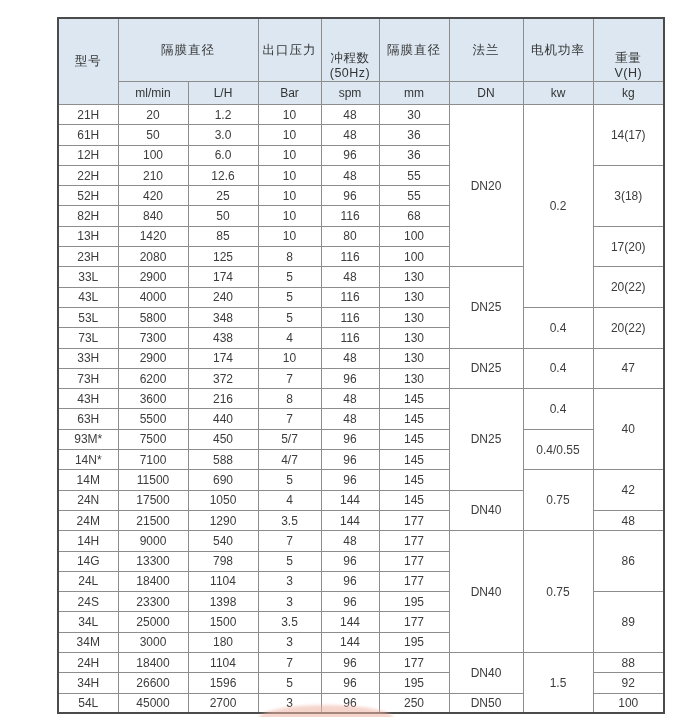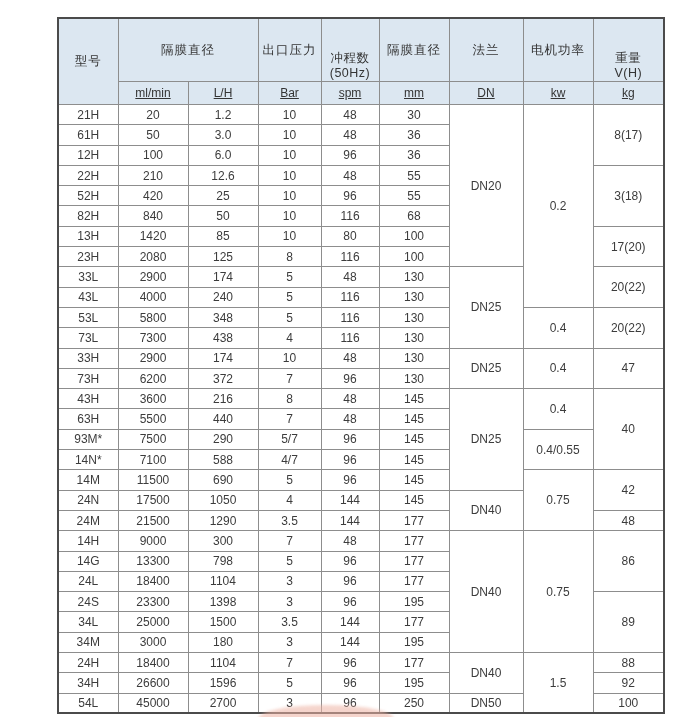--- a/index.html
+++ b/index.html
@@ -34,21 +34,21 @@
     padding: 0;
     overflow: hidden;
     white-space: nowrap;
   }
   table.spec thead th {
     background: #dce7f1;
     font-weight: normal;
     color: #343434;
   }
   tr.hdr-main th { height: 43px; font-size: 12.5px; letter-spacing: 1px; }
-  tr.hdr-sub th  { height: 22px; letter-spacing: 0; text-decoration: underline; }
+  tr.hdr-sub th  { height: 22px; letter-spacing: 0; }
   tr.hdr-main th .two-line { line-height: 15px; letter-spacing: 0.5px; margin-top: 32px; }
   tbody tr { height: 20.3px; }
   tbody td { background: #ffffff; }
   .watermark {
     position: absolute;
     left: 258px;
     top: 705px;
     width: 136px;
     height: 28px;
     border-radius: 50%;
@@ -109,21 +109,21 @@
     <tbody id="table-body">
         <tr>
           <td>21H</td>
           <td>20</td>
           <td>1.2</td>
           <td>10</td>
           <td>48</td>
           <td>30</td>
           <td rowspan="8">DN20</td>
           <td rowspan="10">0.2</td>
-          <td rowspan="3">8(17)</td>
+          <td rowspan="3">14(17)</td>
         </tr>
         <tr>
           <td>61H</td>
           <td>50</td>
           <td>3.0</td>
           <td>10</td>
           <td>48</td>
           <td>36</td>
         </tr>
         <tr>
@@ -246,21 +246,21 @@
           <td>63H</td>
           <td>5500</td>
           <td>440</td>
           <td>7</td>
           <td>48</td>
           <td>145</td>
         </tr>
         <tr>
           <td>93M*</td>
           <td>7500</td>
-          <td>290</td>
+          <td>450</td>
           <td>5/7</td>
           <td>96</td>
           <td>145</td>
           <td rowspan="2">0.4/0.55</td>
         </tr>
         <tr>
           <td>14N*</td>
           <td>7100</td>
           <td>588</td>
           <td>4/7</td>
@@ -291,21 +291,21 @@
           <td>21500</td>
           <td>1290</td>
           <td>3.5</td>
           <td>144</td>
           <td>177</td>
           <td rowspan="1">48</td>
         </tr>
         <tr>
           <td>14H</td>
           <td>9000</td>
-          <td>300</td>
+          <td>540</td>
           <td>7</td>
           <td>48</td>
           <td>177</td>
           <td rowspan="6">DN40</td>
           <td rowspan="6">0.75</td>
           <td rowspan="3">86</td>
         </tr>
         <tr>
           <td>14G</td>
           <td>13300</td>

